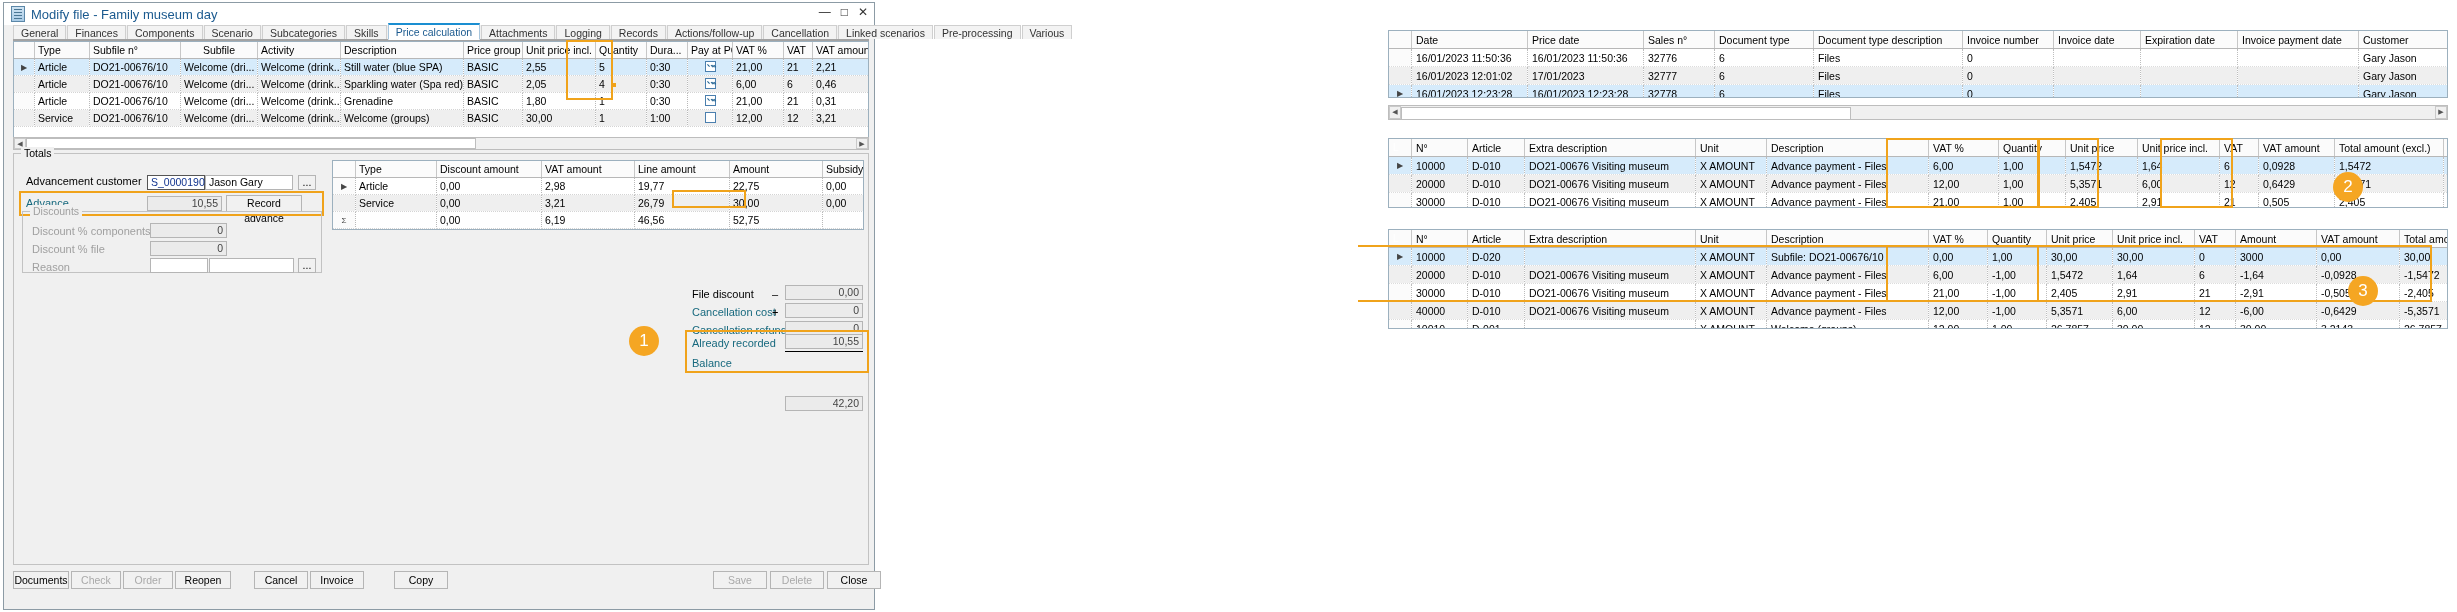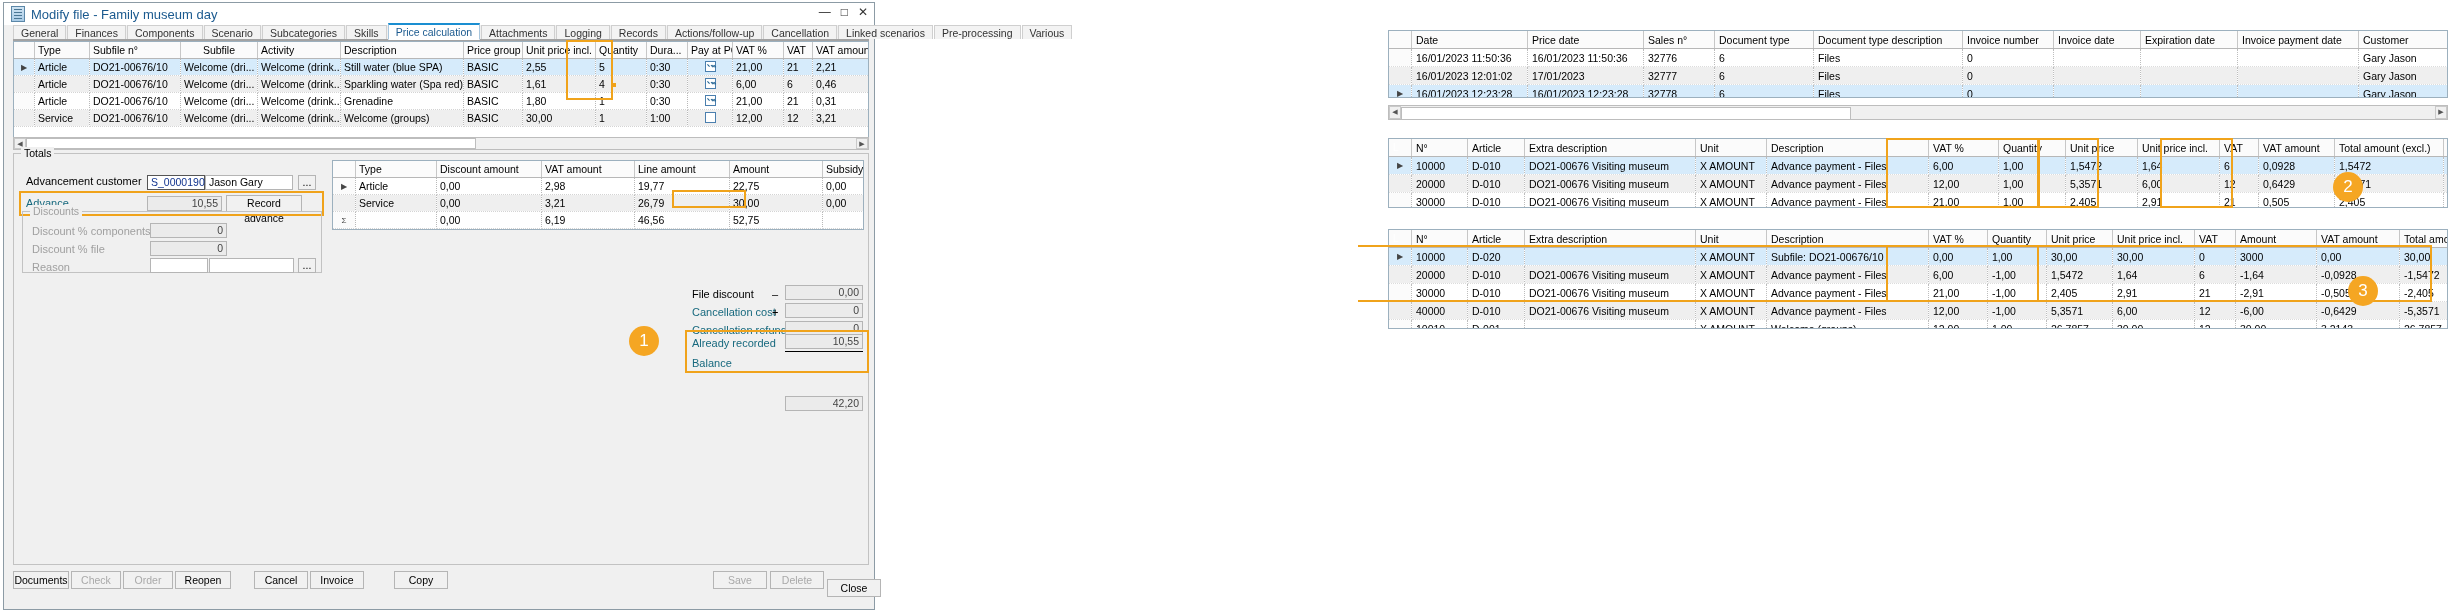--- a/index.html
+++ b/index.html
@@ -150,21 +150,21 @@
               <td>2,21</td>
             </tr>
             <tr class="alt">
               <td class="rowind arrowcell"></td>
               <td>Article</td>
               <td>DO21-00676/10</td>
               <td>Welcome (dri...</td>
               <td>Welcome (drink...</td>
               <td>Sparkling water (Spa red)</td>
               <td>BASIC</td>
-              <td>1,61</td>
+              <td>2,05</td>
               <td>4</td>
               <td>0:30</td>
               <td style="text-align: center;"><span class="chk on"></span></td>
               <td>6,00</td>
               <td>6</td>
               <td>0,46</td>
             </tr>
             <tr class="">
               <td class="rowind arrowcell"></td>
               <td>Article</td>
@@ -304,21 +304,21 @@
     <div class="btnbar">
       <div class="btn" style="left:0px;width:56px;">Documents</div>
       <div class="btn dim" style="left:58px;width:50px;text-align:center;">Check</div>
       <div class="btn dim" style="left:110px;width:50px;">Order</div>
       <div class="btn" style="left:162px;width:56px;">Reopen</div>
       <div class="btn" style="left:241px;width:54px;">Cancel</div>
       <div class="btn" style="left:297px;width:54px;">Invoice</div>
       <div class="btn" style="left:381px;width:54px;">Copy</div>
       <div class="btn dim" style="left:700px;width:54px;">Save</div>
       <div class="btn dim" style="left:757px;width:54px;">Delete</div>
-      <div class="btn" style="left:814px;width:54px;margin-top:8px;">Close</div>
+      <div class="btn" style="left:814px;width:54px;">Close</div>
     </div>
   </div>
 
   <div class="badge" style="left:629px;top:326px;">1</div>
 
   <div class="rpanel">
 
     <div class="rgrid" style="left:10px;top:30px;width:1060px;height:68px;">
       <table class="rg" id="rtop-grid">
           <thead>

